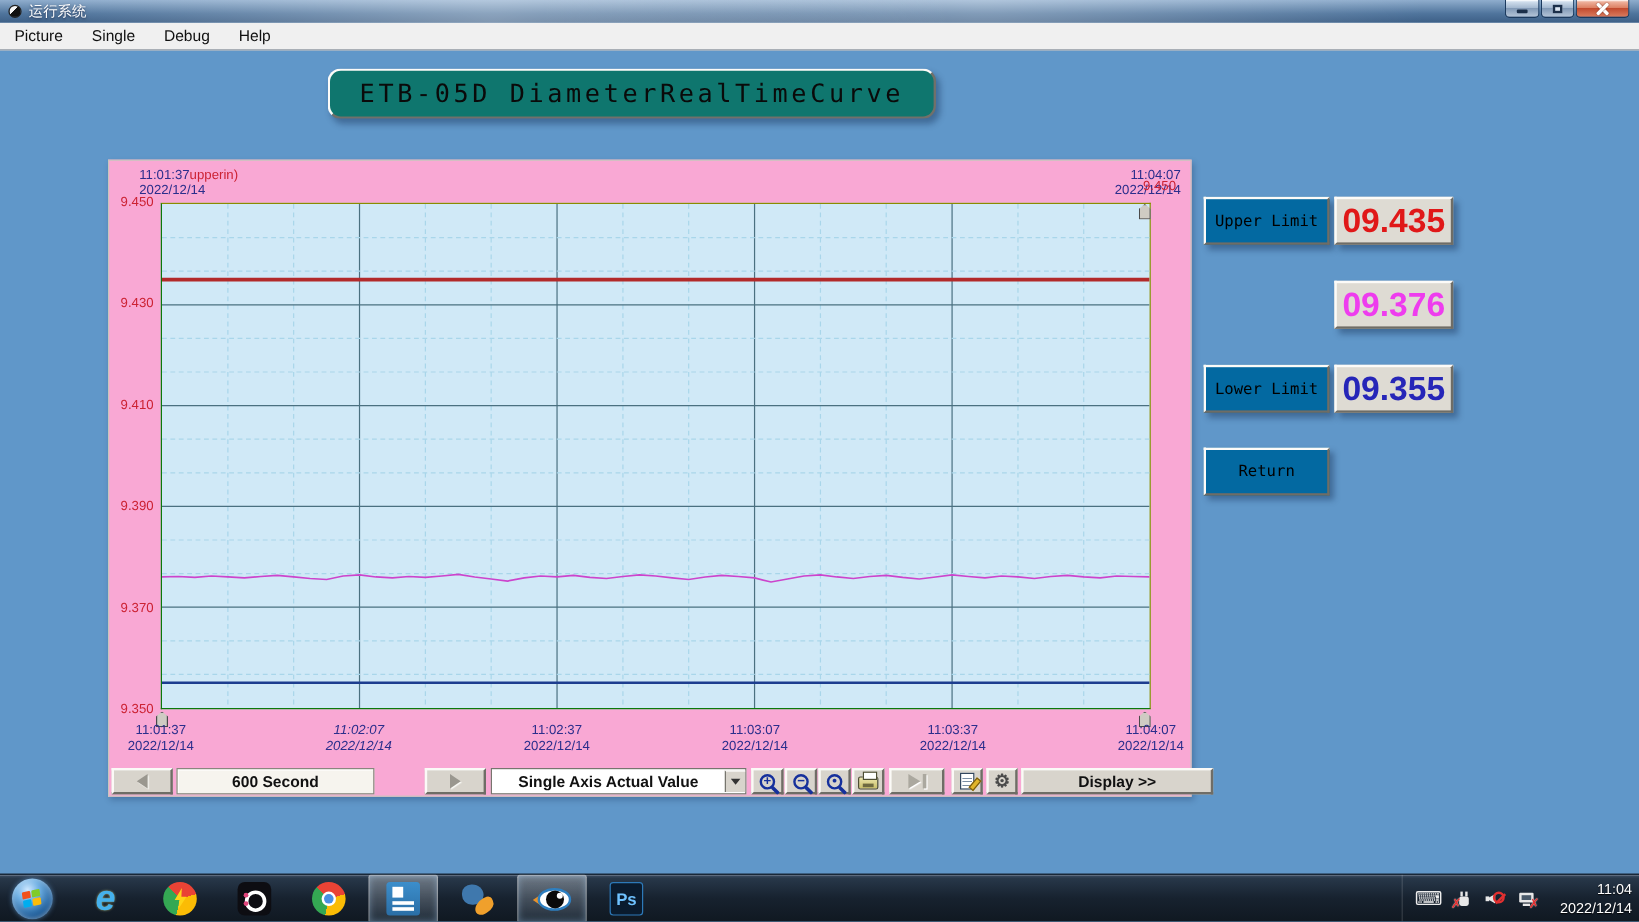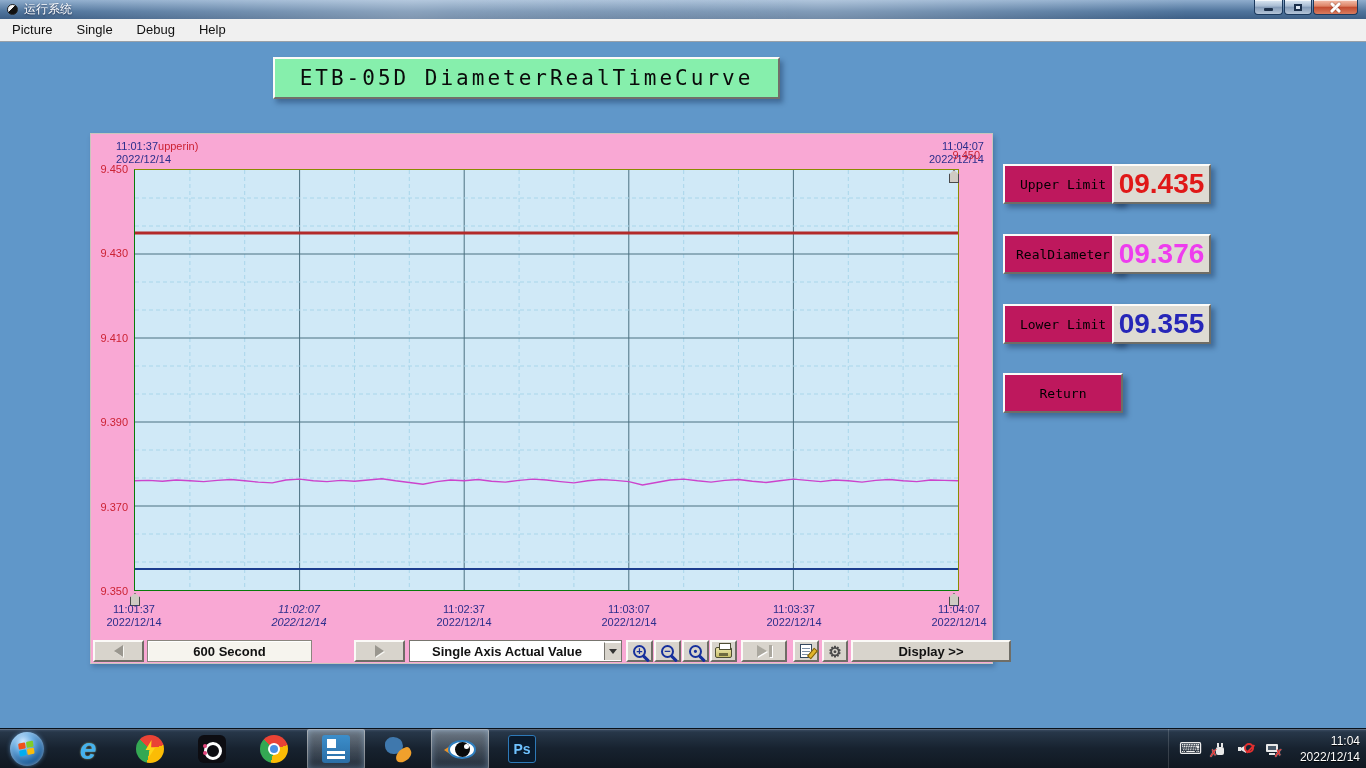--- a/index.html
+++ b/index.html
@@ -29,25 +29,25 @@
   .xa,.xb { position:absolute; width:13px; height:3px; background:#fff; border-radius:1px;
     box-shadow:0 0 1px #5e1405; }
   .xa { transform:rotate(45deg);} .xb { transform:rotate(-45deg);}
 
   .menubar { position:absolute; left:0; top:19px; width:1366px; height:23px;
     background:#f0f0f0; border-bottom:1px solid #98a0a8; display:flex; align-items:center; }
   .mitem { font-size:13px; color:#111; padding:3px 12px 4px 12px; cursor:default; }
 
   
   .heading { position:absolute; left:273px; top:57px; width:507px; height:42px;
-    background:#86efac; border-top:2px solid #fcfbf8; border-left:2px solid #fcfbf8;
+    background:#0f766e; border-top:2px solid #fcfbf8; border-left:2px solid #fcfbf8;
     border-right:2px solid #71706a; border-bottom:2px solid #71706a;
     box-shadow:3px 4px 5px rgba(5,25,60,.35);
     font-family:"DejaVu Sans Mono", monospace; font-size:21px; letter-spacing:3px;
-    color:#0a0a0a; display:flex; align-items:center; justify-content:center; }
+    color:#0a0a0a; display:flex; align-items:center; justify-content:center;border-radius:11px; }
 
   
   .chartpanel { position:absolute; left:90px; top:133px; width:903px; height:531px;
     background:#f9a8d4; border:1px solid #c9c5bd; box-shadow:2px 3px 5px rgba(5,25,60,.25); }
   .cl { position:absolute; font-size:11px; white-space:nowrap; }
   .navy { color:#2b2e8c; } .redtx { color:#cc2233; }
   .ylab { position:absolute; width:37px; text-align:right; font-size:11px; color:#cc2233; }
   .xlab { position:absolute; width:80px; text-align:center; font-size:11px; color:#2b2e8c; line-height:13px; }
   .xlab span { display:block; }
   .plot { position:absolute; left:43px; top:35px; width:825px; height:422px;
@@ -90,21 +90,21 @@
     border-left:10px solid #aba89f; filter:drop-shadow(1px 1px 0 #fff); }
   .pbar { width:3px; height:12px; background:#aba89f; margin-left:2px; box-shadow:1px 1px 0 #fff; }
   .rpt { position:relative; width:12px; height:14px; background:#fff; border:1px solid #33475e; }
   .rpt::before { content:""; position:absolute; left:1px; top:2px; width:8px; height:9px;
     background:repeating-linear-gradient(#fff 0 1px,#7b8ea4 1px 2px,#fff 2px 3px); }
   .rpt::after { content:""; position:absolute; right:-4px; bottom:-2px; width:3px; height:9px;
     background:#e0b42a; border:1px solid #7a5c10; transform:rotate(40deg); }
   .gear { font-size:15px; color:#4a4a4a; line-height:15px; }
 
   
-  .rbtn { position:absolute; left:1003px; width:120px; height:40px; background:#be185d;
+  .rbtn { position:absolute; left:1003px; width:105px; height:40px; background:#0369a1;
     border-top:2px solid #fcfbf8; border-left:2px solid #fcfbf8;
     border-right:2px solid #6f6d66; border-bottom:2px solid #6f6d66;
     box-shadow:4px 4px 5px rgba(5,25,60,.35);
     font-family:"DejaVu Sans Mono", monospace; font-size:13px; color:#000;
     display:flex; align-items:center; justify-content:center; }
   .rval { position:absolute; left:1112px; width:99px; height:40px; background:#dedbd3;
     border-top:2px solid #fcfbf8; border-left:2px solid #fcfbf8;
     border-right:2px solid #6f6d66; border-bottom:2px solid #6f6d66;
     box-shadow:4px 4px 5px rgba(5,25,60,.35);
     font-size:28px; font-weight:bold; letter-spacing:0px;
@@ -329,21 +329,20 @@
         </div>
       <div class="tb" style="left:731px;width:26px;">
           <span class="gear">⚙</span>
         </div>
       <div class="tb" style="left:760px;width:160px;">Display &gt;&gt;</div>
     </div>
   </div>
 
   <div class="rbtn" style="top:164px;">Upper Limit</div>
   <div class="rval" style="top: 164px; color: rgb(224, 24, 24);">09.435</div>
-  <div class="rbtn" style="top:234px;">RealDiameter</div>
   <div class="rval" style="top: 234px; color: rgb(238, 60, 238);">09.376</div>
   <div class="rbtn" style="top:304px;">Lower Limit</div>
   <div class="rval" style="top: 304px; color: rgb(38, 38, 184);">09.355</div>
   <div class="rbtn" style="top:373px;">Return</div>
 
   <div class="taskbar">
     <div class="orb">
       <span class="flag">
         <span style="background:#f1511b;"></span>
           <span style="background:#80cc28;"></span>

